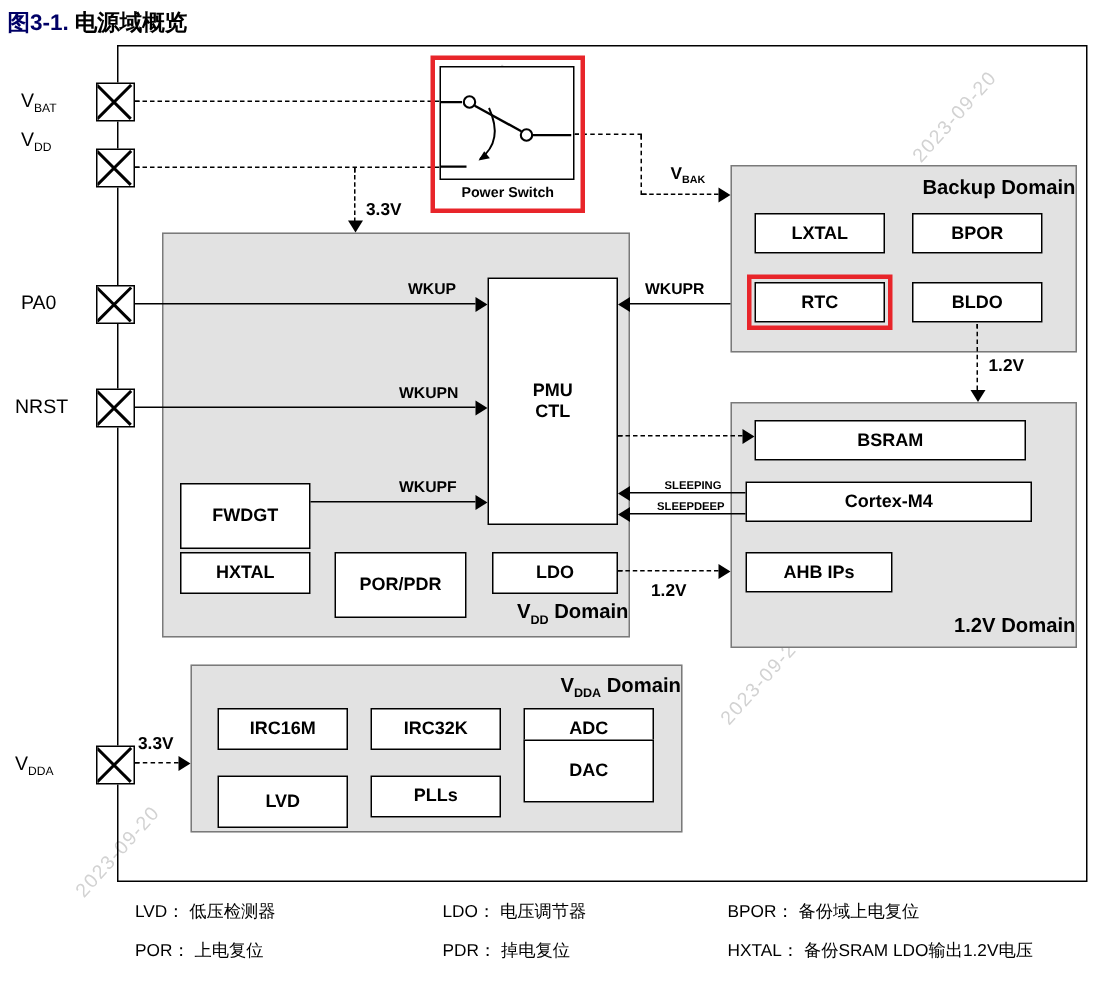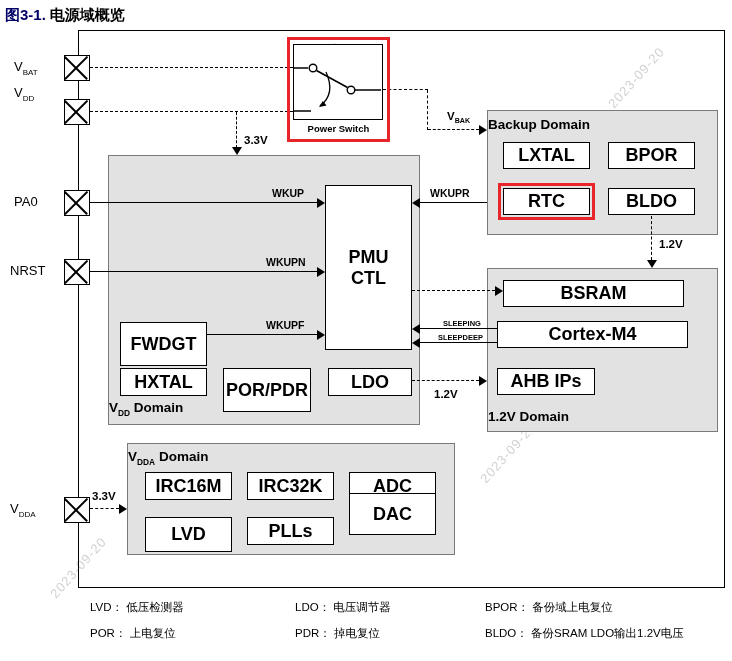--- a/index.html
+++ b/index.html
@@ -4,22 +4,22 @@
 <style>
   *{margin:0;padding:0;box-sizing:border-box}
   html,body{width:732px;height:661px}
   body{position:relative;background:#fff;font-family:"Liberation Sans",sans-serif;color:#000;overflow:hidden}
   .stage{position:absolute;inset:0}
   .wm{position:absolute;color:#d2d2d2;font-size:13px;letter-spacing:1px;transform:rotate(-48deg);white-space:nowrap}
   .caption{position:absolute;left:5px;top:6px;font-size:15px;font-weight:bold}
   .caption .fig{color:#000066;margin-right:4px}
   .frame{position:absolute;left:78px;top:30px;width:647px;height:558px;border:1.5px solid #000}
   .domain{position:absolute;background:#e2e2e2;border:1px solid #7a7a7a}
-  .domtitle{position:absolute;left:0;width:100%;text-align:left;font-weight:bold;font-size:13.5px}
-  .blk{position:absolute;background:#fff;border:1.5px solid #000;display:flex;flex-direction:column;align-items:center;justify-content:center;text-align:center;font-weight:bold;font-size:18px;line-height:1.15}
+  .domtitle{position:absolute;left:0;width:100%;text-align:right;font-weight:bold;font-size:13.5px}
+  .blk{position:absolute;background:#fff;border:1.5px solid #000;display:flex;flex-direction:column;align-items:center;justify-content:center;text-align:center;font-weight:bold;font-size:12px;line-height:1.15}
   .lh{position:absolute;height:0;border-top:1.5px solid #000}
   .lv{position:absolute;width:0;border-left:1.5px solid #000}
   .d{border-top-style:dashed;border-left-style:dashed}
   .arr{position:absolute;width:0;height:0;border:5px solid transparent}
   .arr.r{border-left:8px solid #000;border-right:none}
   .arr.l{border-right:8px solid #000;border-left:none}
   .arr.dn{border-top:8px solid #000;border-bottom:none}
   .siglab{position:absolute;font-weight:bold;font-size:10.5px;white-space:nowrap}
   .siglab.md{font-size:11.5px}
   .siglab.tiny{font-size:7.5px}
@@ -169,15 +169,15 @@
   <div class="pinlab" style="left:10px;top:263px"><span>NRST</span></div>
   <div class="pin" style="left:64px;top:259px"></div>
   <div class="pinlab" style="left:10px;top:501px"><span>V</span><sub>DDA</sub></div>
   <div class="pin" style="left:64px;top:497px"></div>
 
   <div class="leg" style="left:90px;top:600px"><span>LVD：</span> <span>低压检测器</span></div>
   <div class="leg" style="left:90px;top:626px"><span>POR：</span> <span>上电复位</span></div>
   <div class="leg" style="left:295px;top:600px"><span>LDO：</span> <span>电压调节器</span></div>
   <div class="leg" style="left:295px;top:626px"><span>PDR：</span> <span>掉电复位</span></div>
   <div class="leg" style="left:485px;top:600px"><span>BPOR：</span> <span>备份域上电复位</span></div>
-  <div class="leg" style="left:485px;top:626px"><span>BLDO：</span> <span>备份SRAM LDO输出1.2V电压</span></div>
+  <div class="leg" style="left:485px;top:626px"><span>HXTAL：</span> <span>备份SRAM LDO输出1.2V电压</span></div>
 
 </div>
 
 </body></html>

